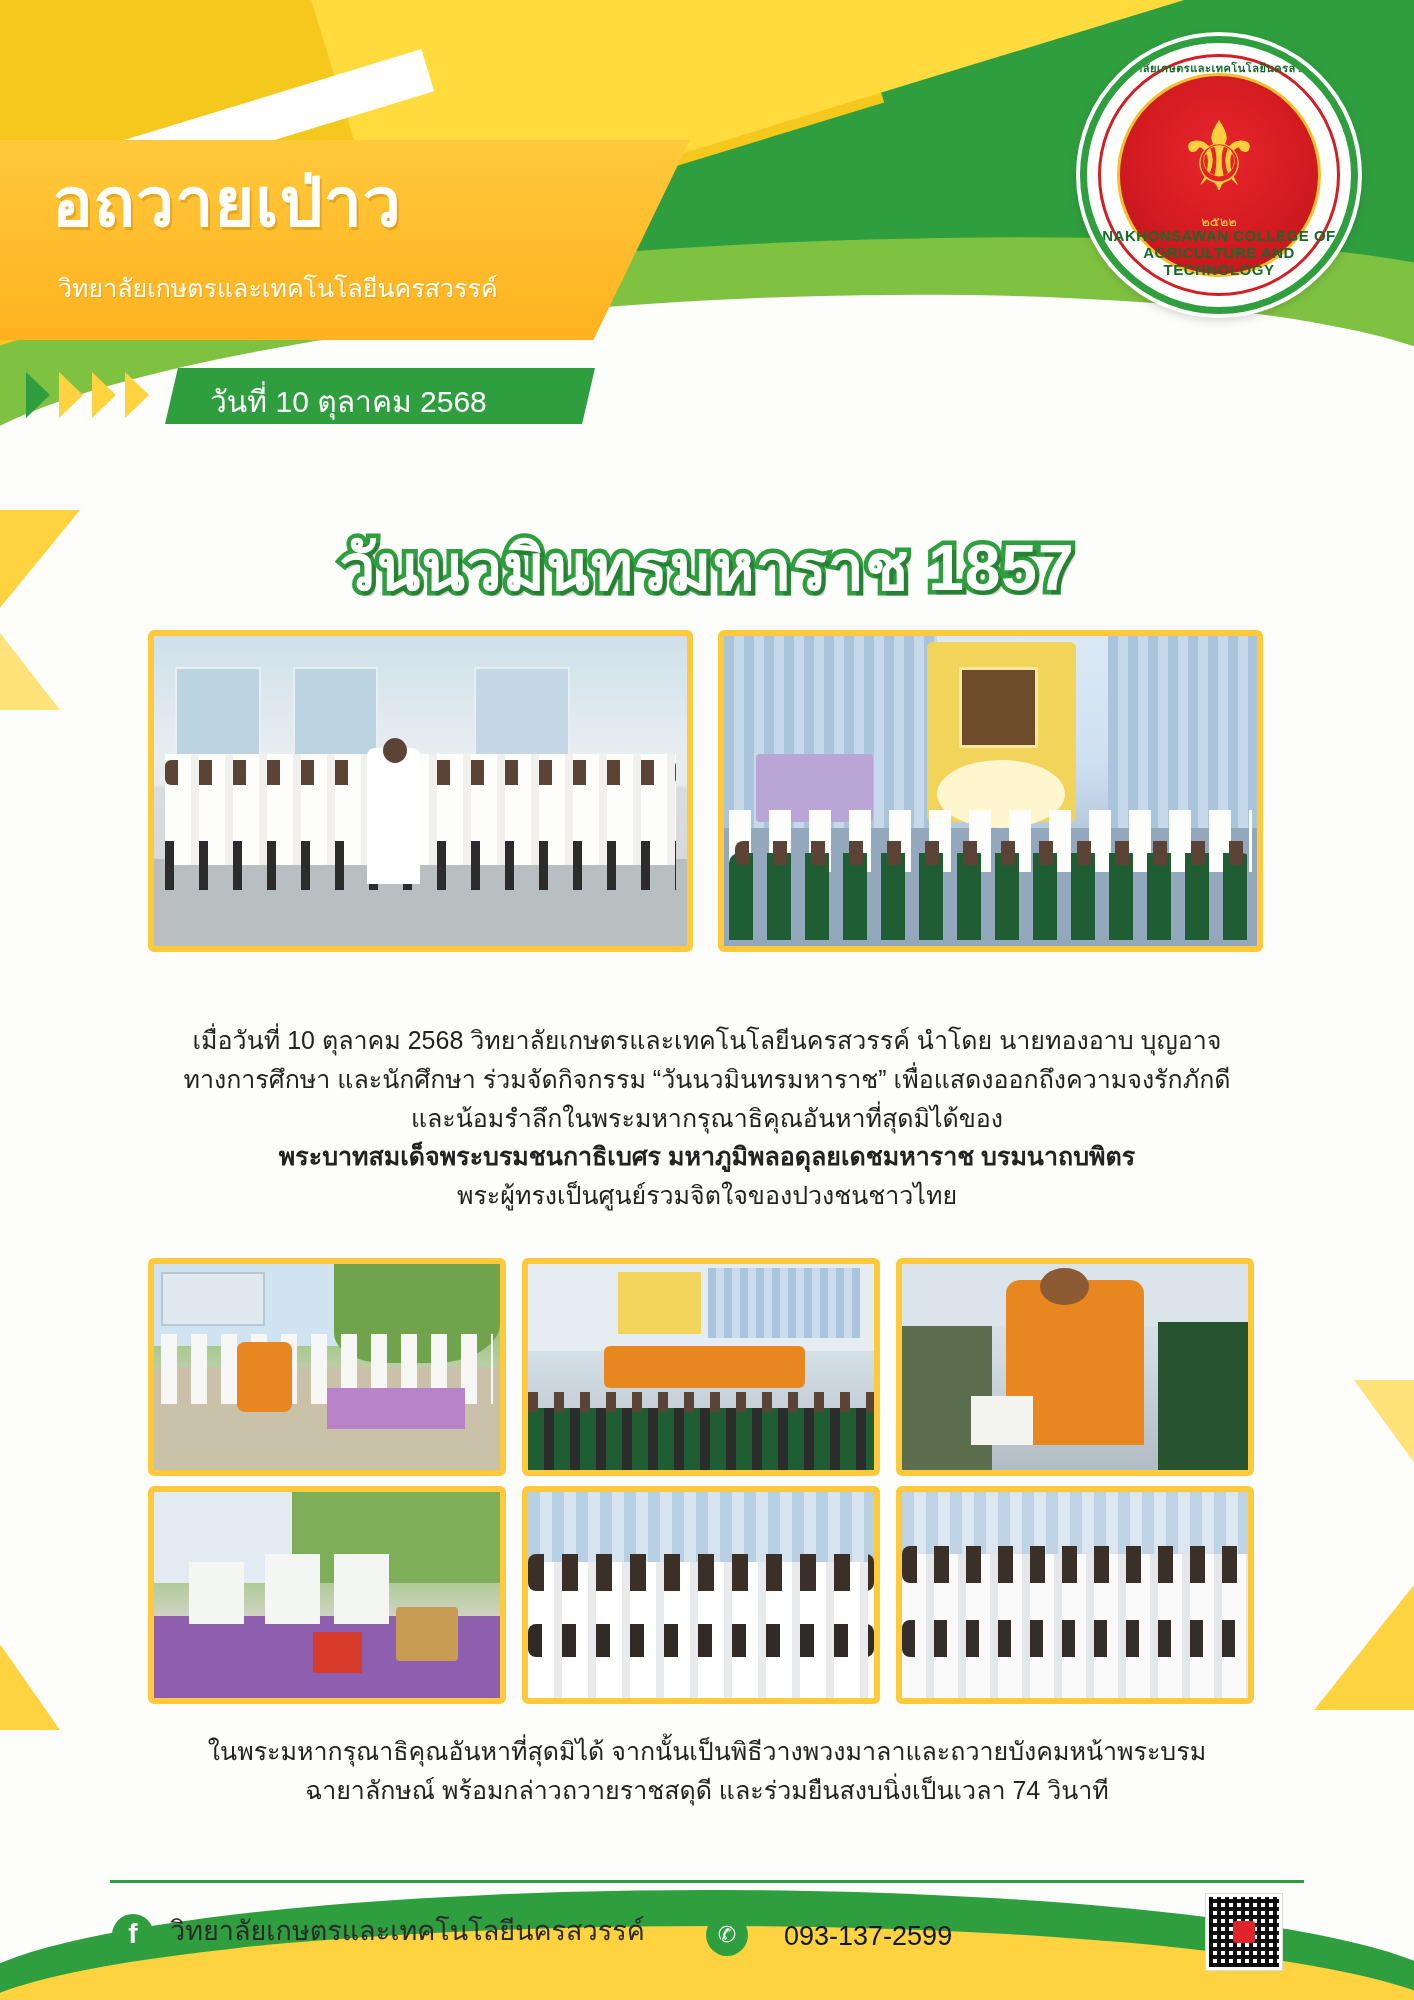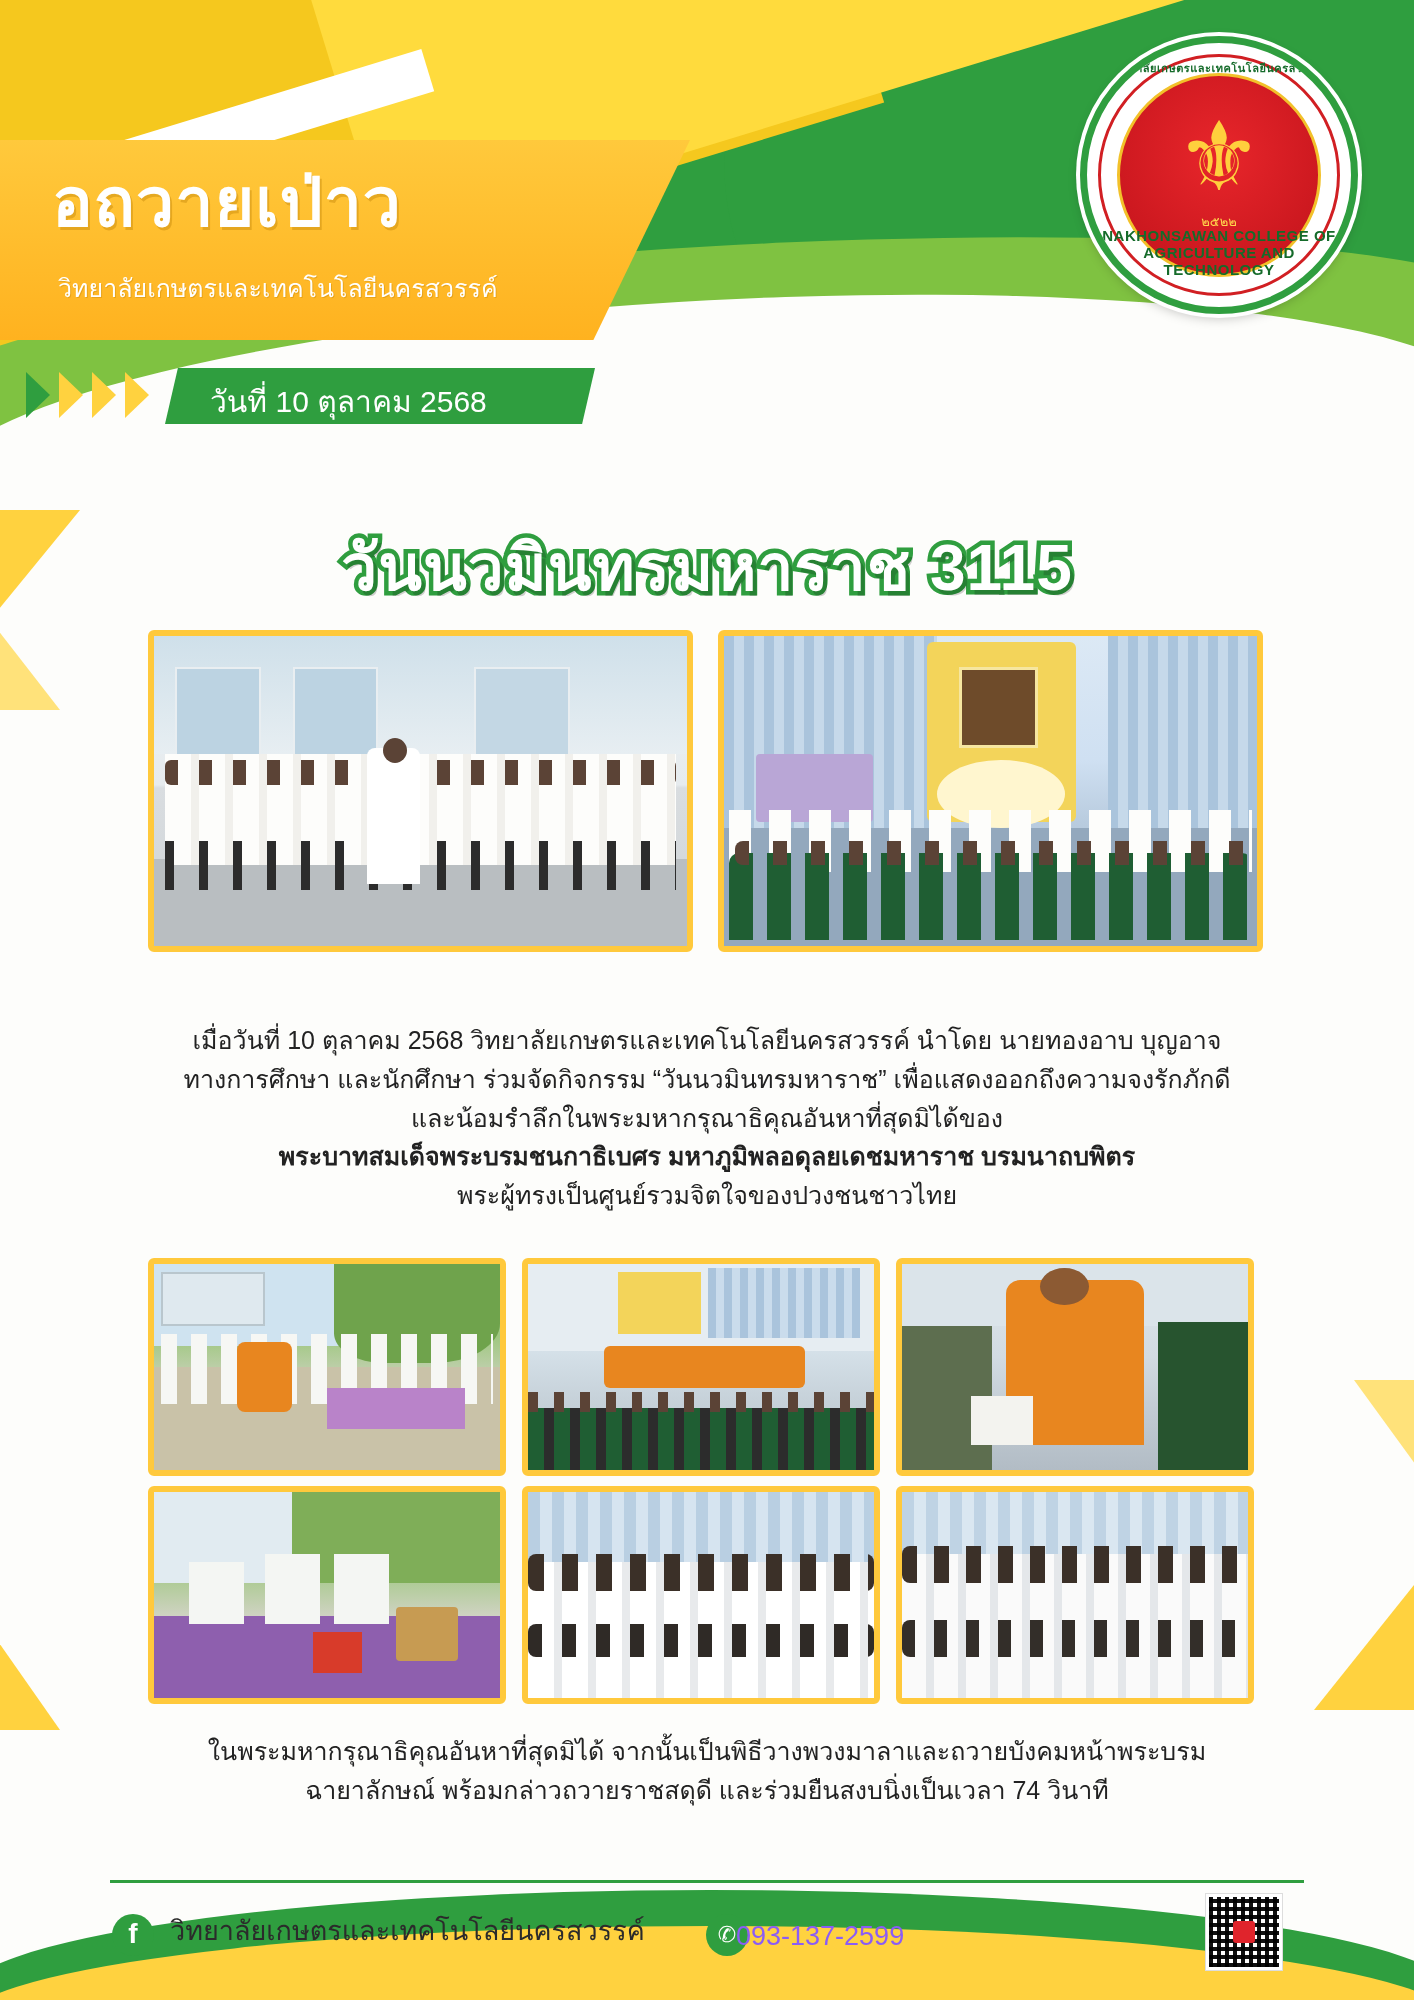--- a/index.html
+++ b/index.html
@@ -288,22 +288,22 @@
     position: absolute; left: 170px; bottom: 48px;
     font-size: 27px; color: #2b2b2b;
   }
   .phone-icon {
     position: absolute; left: 706px; bottom: 44px;
     width: 42px; height: 42px; border-radius: 50%;
     background: #2f9e3f; color: #fff;
     font-size: 22px; text-align: center; line-height: 42px;
   }
   .phone-text {
-    position: absolute; left: 736px; bottom: 48px;
-    font-size: 27px; color: #8b5cf6;
+    position: absolute; left: 784px; bottom: 48px;
+    font-size: 27px; color: #0f172a;
   }
   .qr {
     position: absolute; right: 132px; bottom: 30px;
     width: 76px; height: 76px;
     background:
       repeating-linear-gradient(0deg,#111 0 4px,#fff 4px 8px),
       repeating-linear-gradient(90deg,#111 0 4px,transparent 4px 8px);
     background-blend-mode: multiply;
     border: 3px solid #fff;
     outline: 1px solid #ddd;
@@ -353,21 +353,21 @@
     </div>
     <div class="seal-text-bottom">NAKHONSAWAN COLLEGE OF AGRICULTURE AND TECHNOLOGY</div>
   </div>
 
   <div class="deco-left-tri"></div>
   <div class="deco-left-tri2"></div>
   <div class="deco-right-tri2"></div>
   <div class="deco-right-tri"></div>
   <div class="deco-left-tri3"></div>
 
-  <div class="headline">วันนวมินทรมหาราช 3115</div>
+  <div class="headline">วันนวมินทรมหาราช 1857</div>
 
   <div class="photo" style="left:148px; top:630px; width:545px; height:322px;">
     <div class="ph-inner scene-hall">
       <div style="position:absolute;left:0;top:0;width:100%;height:38%;background:linear-gradient(180deg,#cfe0ea 0%,#e7eef2 100%);"></div>
       <div style="position:absolute;left:4%;top:10%;width:16%;height:30%;background:#bcd3e2;border:2px solid #e9eef1;"></div>
       <div style="position:absolute;left:26%;top:10%;width:16%;height:30%;background:#bcd3e2;border:2px solid #e9eef1;"></div>
       <div style="position:absolute;left:60%;top:10%;width:18%;height:30%;background:#c3d7e4;border:2px solid #e9eef1;"></div>
       <div style="position:absolute;left:0;top:72%;width:100%;height:28%;background:#b9bec1;"></div>
       <div style="position:absolute;left:2%;top:38%;width:96%;height:36%;
         background:repeating-linear-gradient(90deg,#fdfdfb 0 26px,#f1f0ec 26px 34px);"></div>

